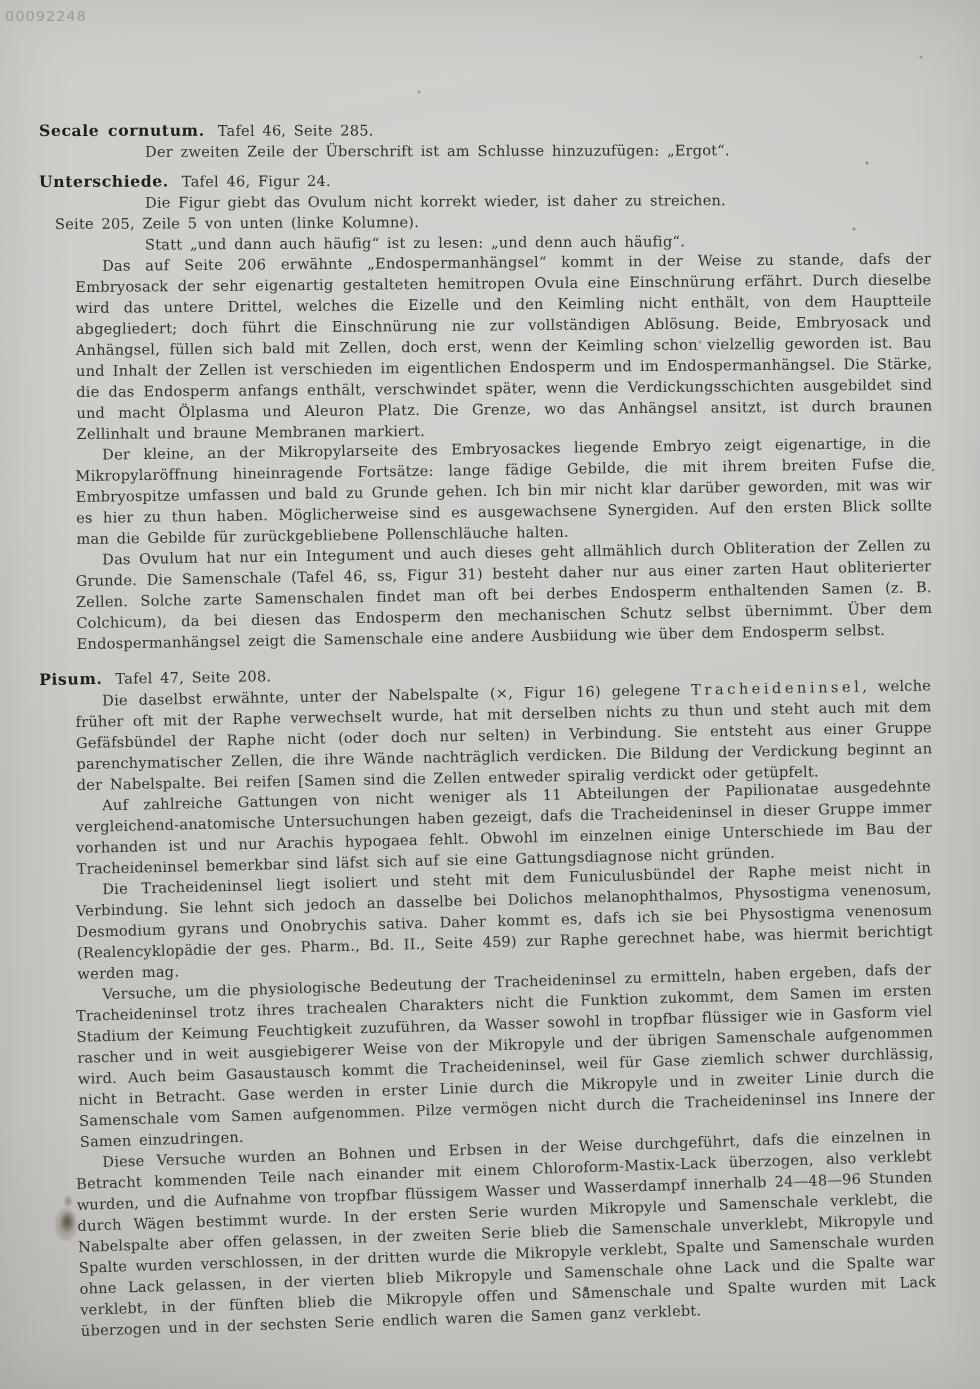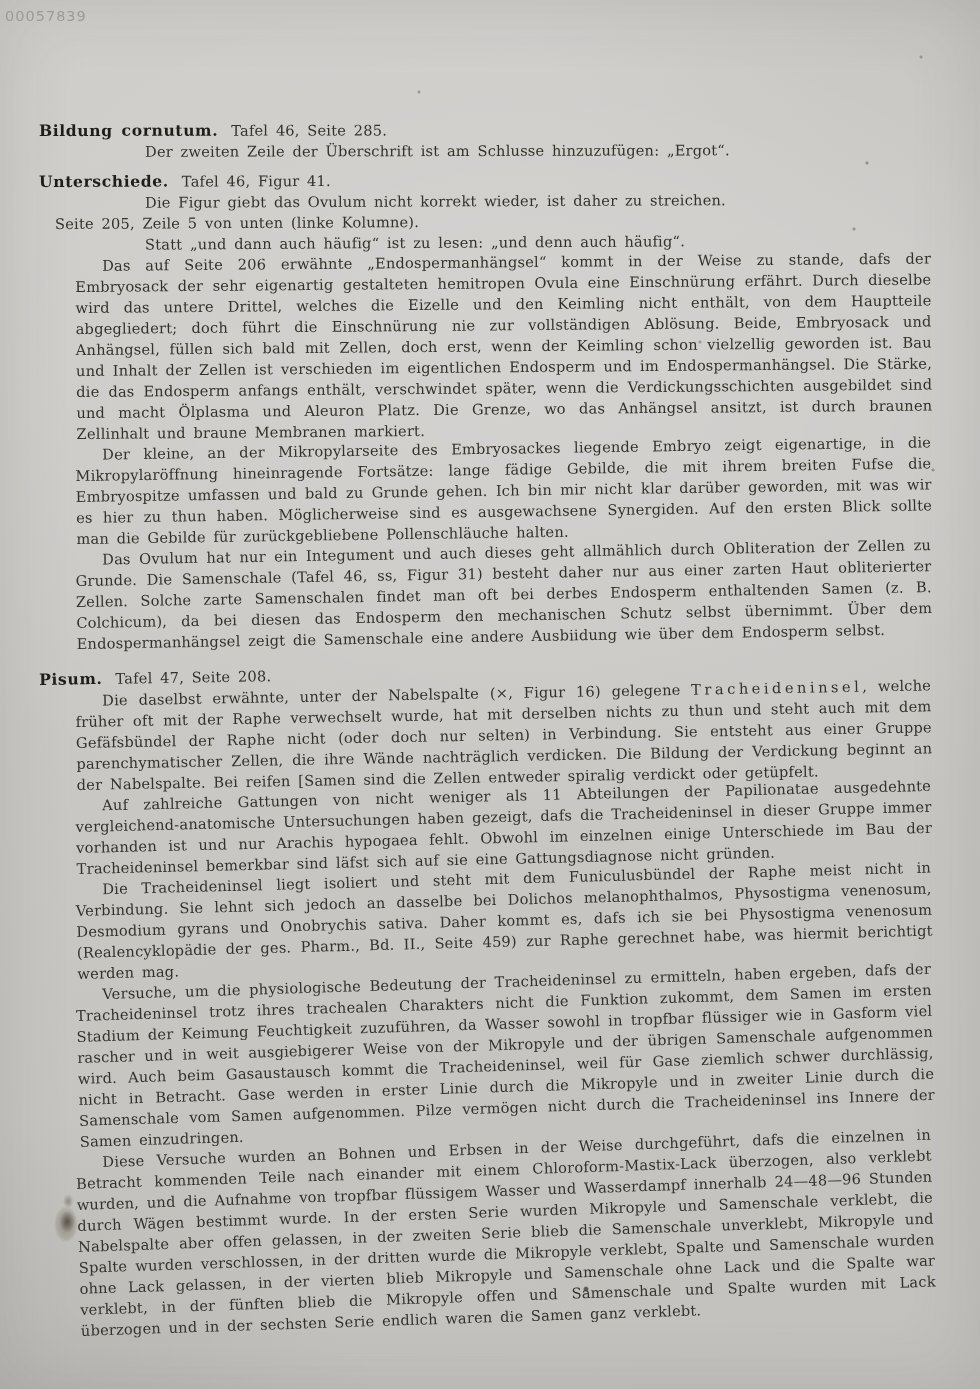--- a/index.html
+++ b/index.html
@@ -65,31 +65,31 @@
   .mt-md { margin-top: 15px; }
   .spaced { letter-spacing: 3.5px; }
 </style>
 </head>
 <body>
 
 <div class="page">
   <div class="specks"></div>
   <div class="ink-blot"></div>
 
-  <div class="scan-id">00057839</div>
+  <div class="scan-id">00092248</div>
 
   <div class="content">
 
     <div class="block headline" style="transform: rotate(-0.1deg);">
-      <span class="head">Bildung cornutum.</span><span class="ref">Tafel 46, Seite 285.</span>
+      <span class="head">Secale cornutum.</span><span class="ref">Tafel 46, Seite 285.</span>
     </div>
     <div class="block note" style="transform: rotate(-0.15deg);">Der zweiten Zeile der Überschrift ist am Schlusse hinzuzufügen: „Ergot“.</div>
 
     <div class="block headline mt-sm" style="transform: rotate(-0.2deg);">
-      <span class="head">Unterschiede.</span><span class="ref">Tafel 46, Figur 41.</span>
+      <span class="head">Unterschiede.</span><span class="ref">Tafel 46, Figur 24.</span>
     </div>
     <div class="block note" style="transform: rotate(-0.25deg);">Die Figur giebt das Ovulum nicht korrekt wieder, ist daher zu streichen.</div>
     <div class="block subhead" style="transform: rotate(-0.3deg);">Seite 205, Zeile 5 von unten (linke Kolumne).</div>
     <div class="block note" style="transform: rotate(-0.35deg);">Statt „und dann auch häufig“ ist zu lesen: „und denn auch häufig“.</div>
     <div class="block para" style="transform: rotate(-0.5deg);">Das auf Seite 206 erwähnte „Endospermanhängsel“ kommt in der Weise zu stande, dafs der Embryosack der sehr eigenartig gestalteten hemitropen Ovula eine Einschnürung erfährt.  Durch dieselbe wird das untere Drittel, welches die Eizelle und den Keimling nicht enthält, von dem Hauptteile abgegliedert; doch führt die Einschnürung nie zur vollständigen Ablösung.  Beide, Embryosack und Anhängsel, füllen sich bald mit Zellen, doch erst, wenn der Keimling schon vielzellig geworden ist.  Bau und Inhalt der Zellen ist verschieden im eigentlichen Endosperm und im Endospermanhängsel.  Die Stärke, die das Endosperm anfangs enthält, verschwindet später, wenn die Verdickungsschichten ausgebildet sind und macht Ölplasma und Aleuron Platz.  Die Grenze, wo das Anhängsel ansitzt, ist durch braunen Zellinhalt und braune Membranen markiert.</div>
     <div class="block para" style="transform: rotate(-0.85deg);">Der kleine, an der Mikropylarseite des Embryosackes liegende Embryo zeigt eigenartige, in die Mikropylaröffnung hineinragende Fortsätze: lange fädige Gebilde, die mit ihrem breiten Fufse die Embryospitze umfassen und bald zu Grunde gehen.  Ich bin mir nicht klar darüber geworden, mit was wir es hier zu thun haben.  Möglicherweise sind es ausgewachsene Synergiden.  Auf den ersten Blick sollte man die Gebilde für zurückgebliebene Pollenschläuche halten.</div>
     <div class="block para" style="transform: rotate(-1.0deg);">Das Ovulum hat nur ein Integument und auch dieses geht allmählich durch Obliteration der Zellen zu Grunde. Die Samenschale (Tafel 46, ss, Figur 31) besteht daher nur aus einer zarten Haut obliterierter Zellen.  Solche zarte Samenschalen findet man oft bei derbes Endosperm enthaltenden Samen (z. B. Colchicum), da bei diesen das Endosperm den mechanischen Schutz selbst übernimmt.  Über dem Endospermanhängsel zeigt die Samenschale eine andere Ausbiidung wie über dem Endosperm selbst.</div>
 
     <div class="block headline mt-md" style="transform: rotate(-0.95deg);">
       <span class="head">Pisum.</span><span class="ref">Tafel 47, Seite 208.</span>

